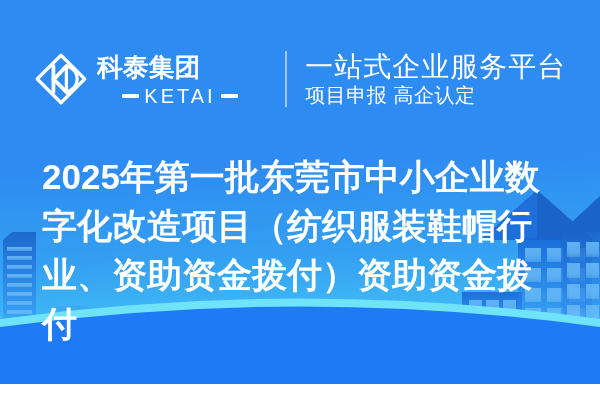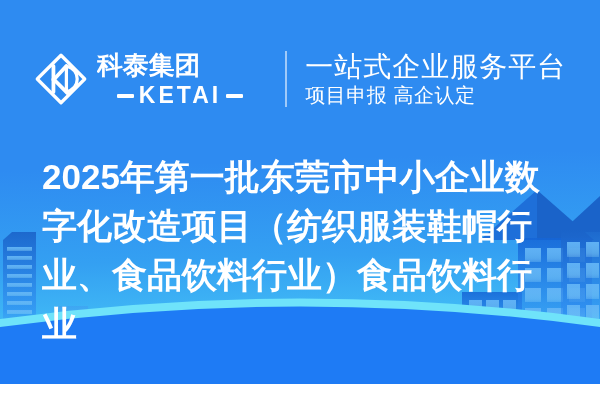--- a/index.html
+++ b/index.html
@@ -70,22 +70,22 @@
     margin-top: 2px;
   }
   .dash {
     width: 17px;
     height: 4px;
     background: #ffffff;
     border-radius: 1px;
   }
   .wordmark-en-text {
     color: #ffffff;
-    font-size: 23px;
-    font-weight: bold;
+    font-size: 20px;
+    font-weight: normal;
     letter-spacing: 3px;
     line-height: 1;
     white-space: nowrap;
   }
 
   .divider {
     width: 2px;
     height: 56px;
     background: rgba(255,255,255,0.55);
     margin: 0 18px 0 22px;
@@ -275,15 +275,15 @@
     </div>
 
     <div class="divider"></div>
 
     <div class="tagline">
       <div class="tagline-main">一站式企业服务平台</div>
       <div class="tagline-sub">项目申报 高企认定</div>
     </div>
   </div>
 
-  <div class="title">2025年第一批东莞市中小企业数字化改造项目（纺织服装鞋帽行业、食品饮料行业）食品饮料行业</div>
+  <div class="title">2025年第一批东莞市中小企业数字化改造项目（纺织服装鞋帽行业、资助资金拨付）资助资金拨付</div>
 
 </div>
 
 </body></html>

